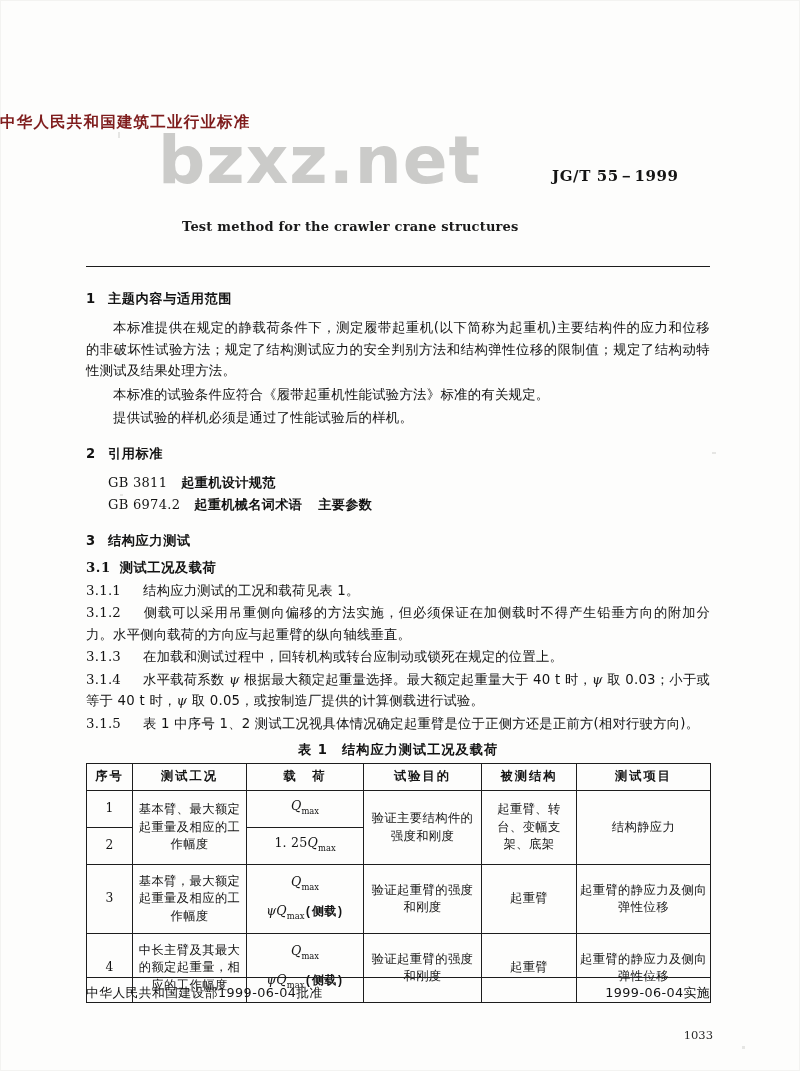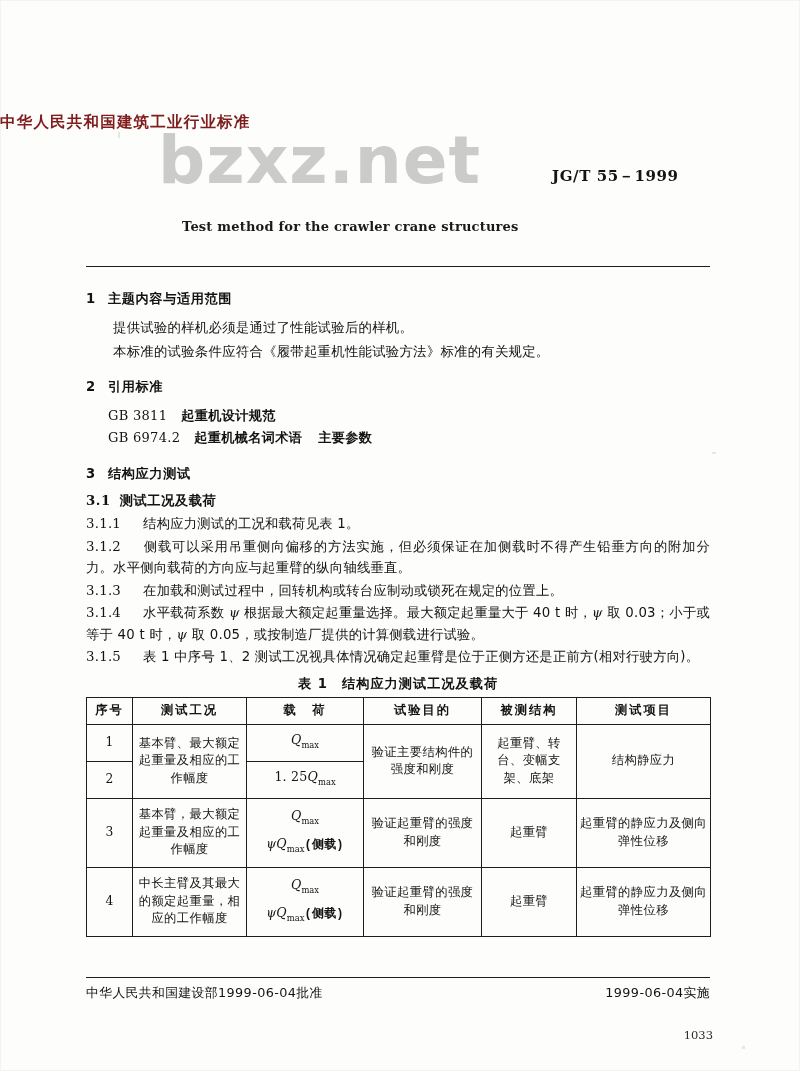--- a/index.html
+++ b/index.html
@@ -285,22 +285,23 @@
     </div>
     <div class="doc-title-en">Test method for the crawler crane structures</div>
   </div>
   <div class="head-rule"></div>
 
   <div class="body-block">
 
     <div class="h2">
       <span class="num">1</span><span>主题内容与适用范围</span>
     </div>
+    <p class="para indent">本标准提供在规定的静载荷条件下，测定履带起重机(以下简称为起重机)主要结构件的应力和位移的非破坏性试验方法；规定了结构测试应力的安全判别方法和结构弹性位移的限制值；规定了结构动特性测试及结果处理方法。</p>
+    <p class="para indent">本标准的试验条件应符合《履带起重机性能试验方法》标准的有关规定。</p>
     <p class="para indent">提供试验的样机必须是通过了性能试验后的样机。</p>
-    <p class="para indent">本标准的试验条件应符合《履带起重机性能试验方法》标准的有关规定。</p>
 
     <div class="h2 sec-gap-top">
       <span class="num">2</span><span>引用标准</span>
     </div>
     <div class="ref-line" style="margin-top:9px;">
       <span class="gbnum">GB 3811</span><span class="gbname">起重机设计规范</span>
     </div>
     <div class="ref-line">
       <span class="gbnum">GB 6974.2</span><span class="gbname">起重机械名词术语</span><span class="gbsub">主要参数</span>
     </div>

